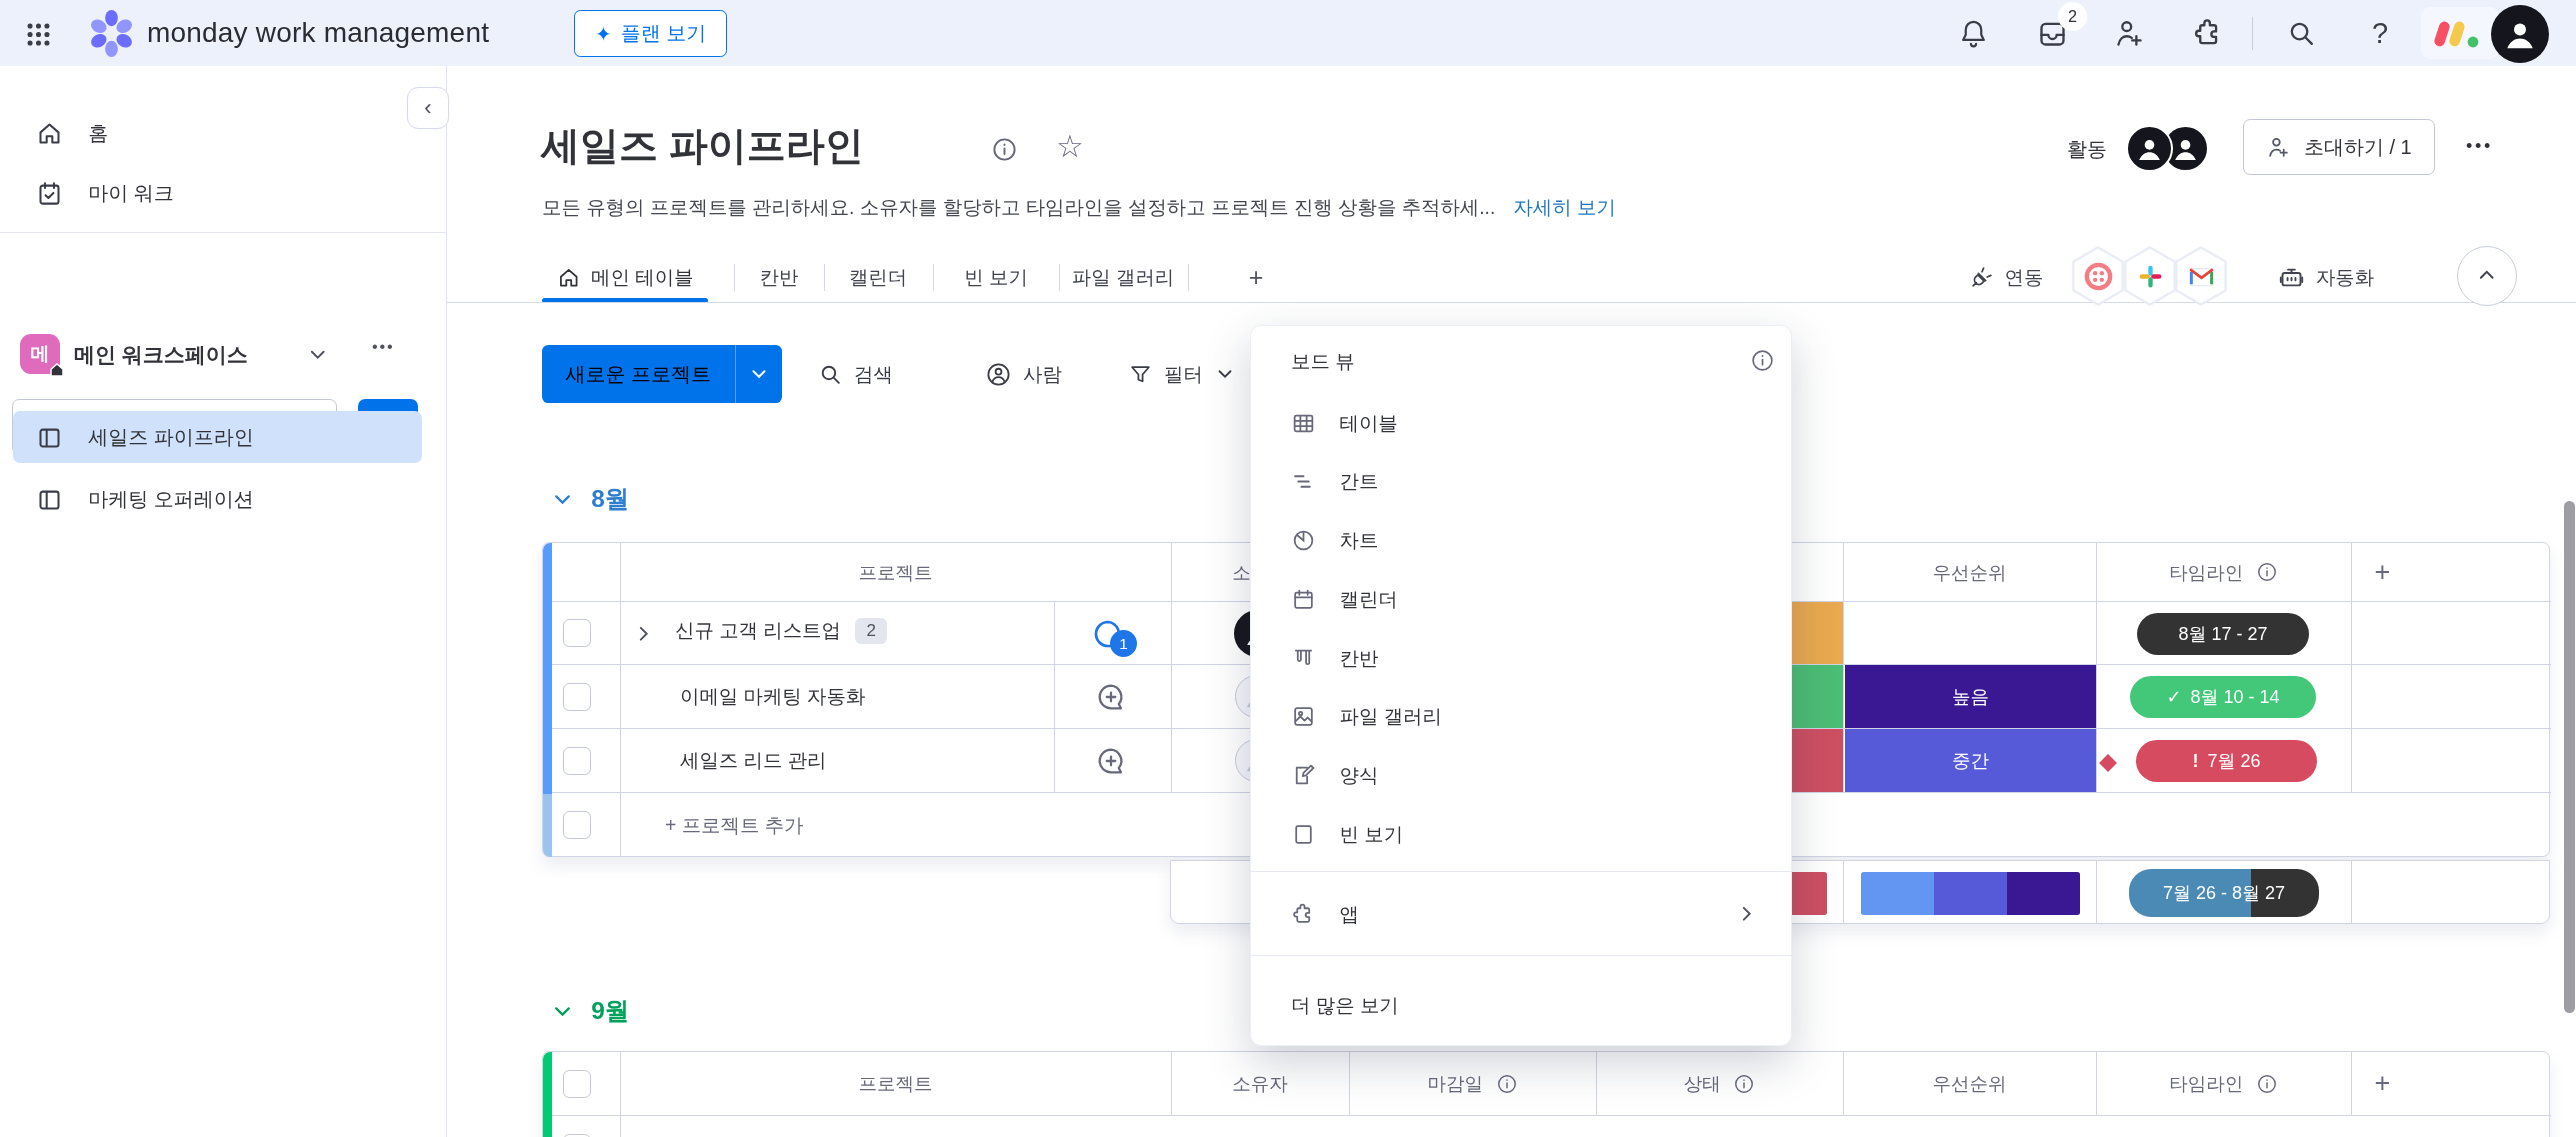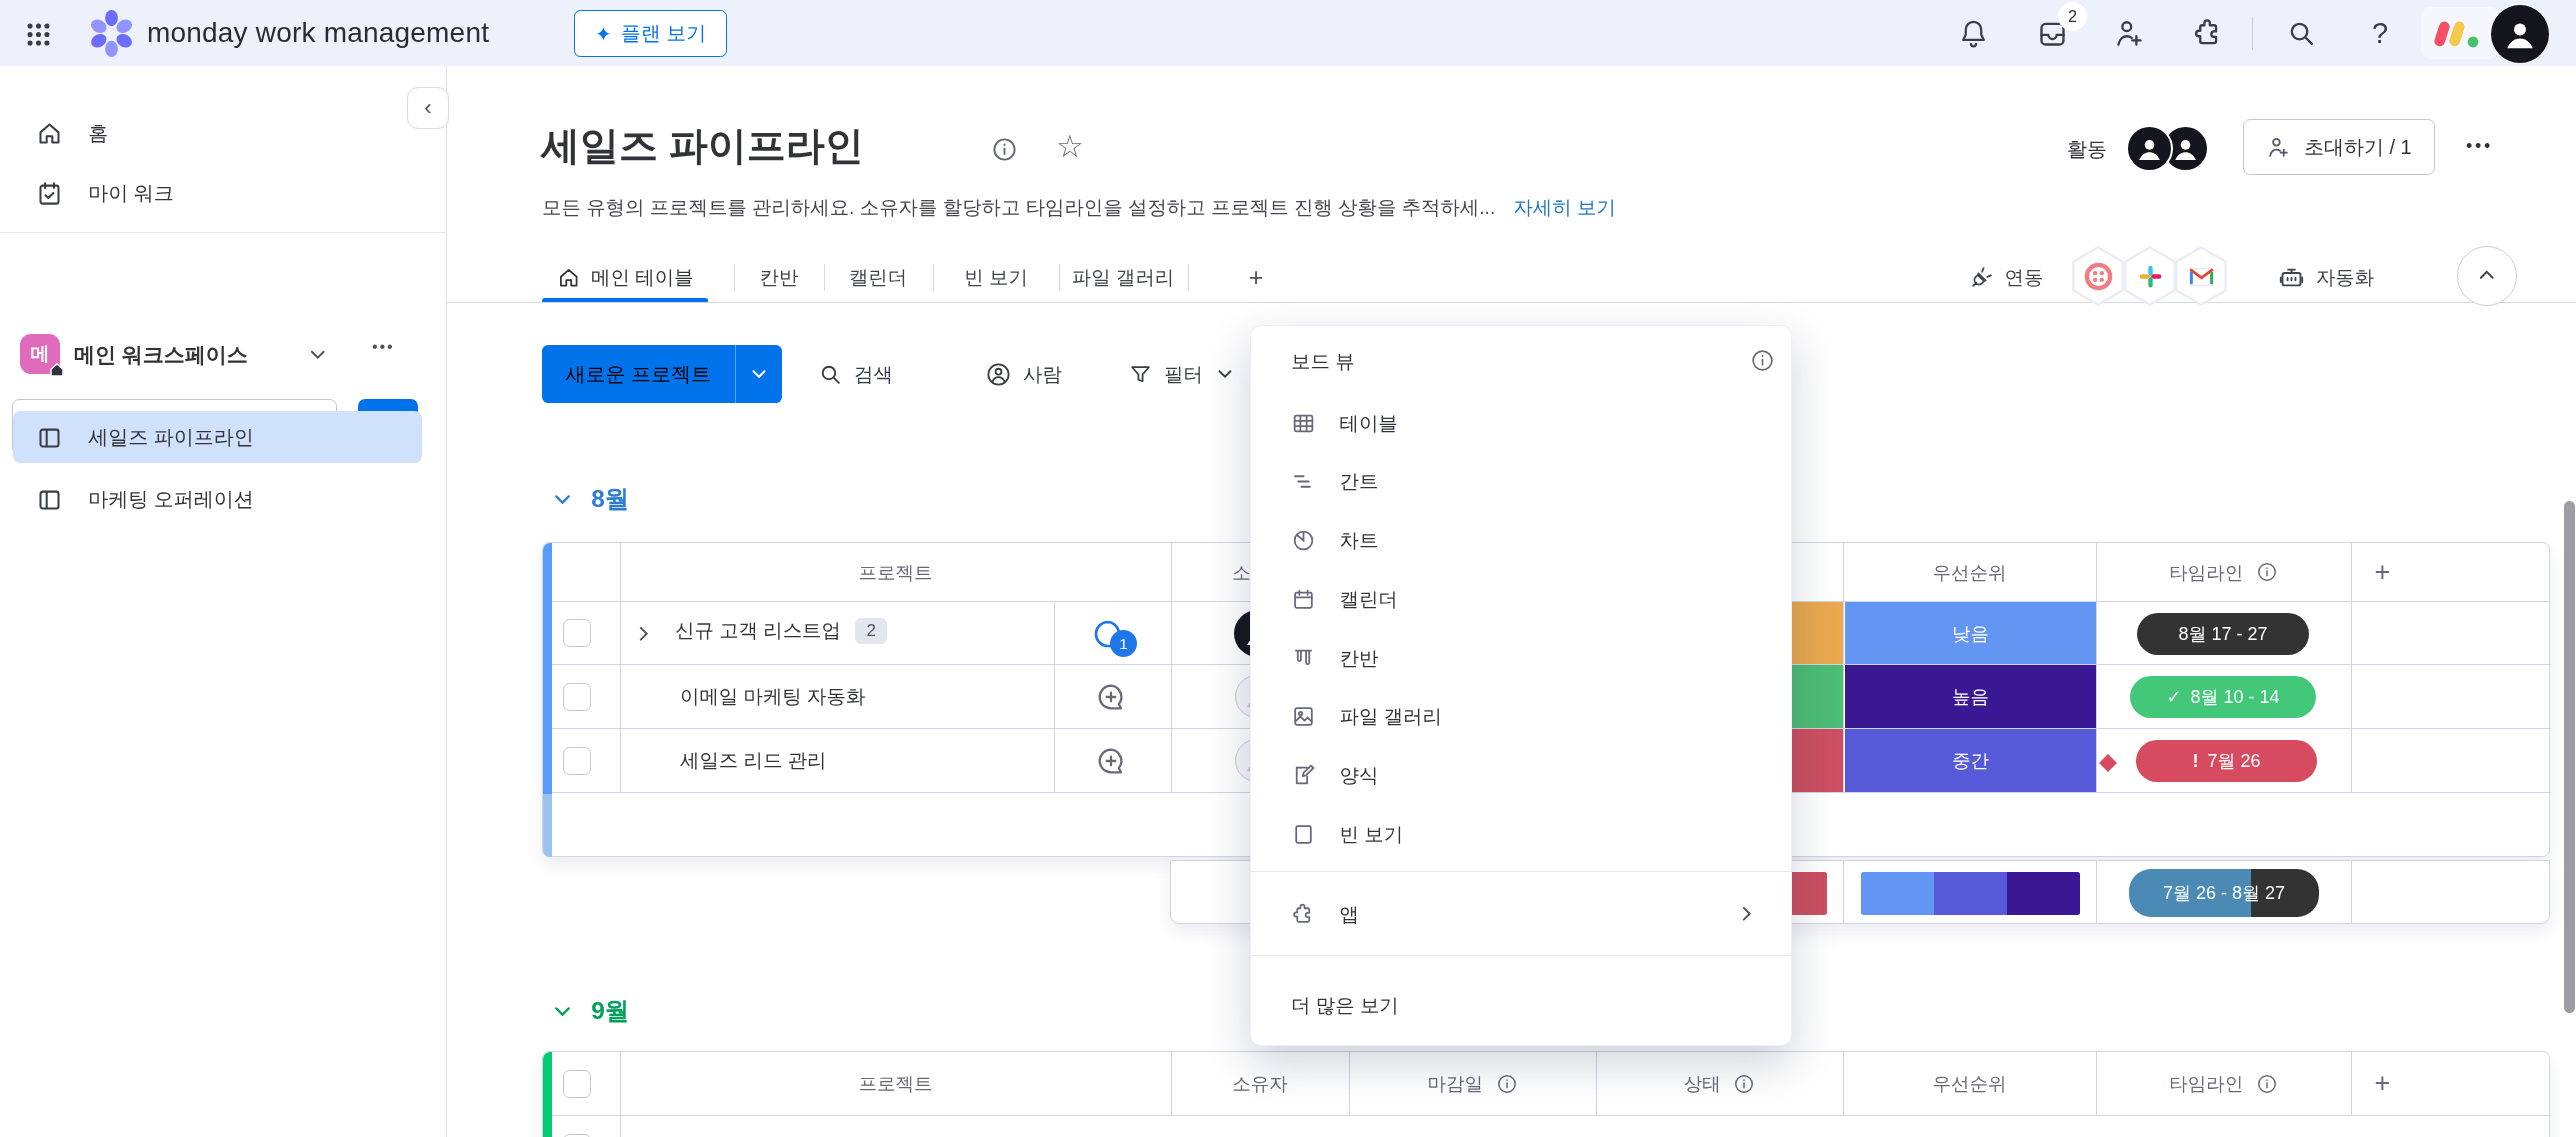--- a/index.html
+++ b/index.html
@@ -482,21 +482,20 @@
           </svg>
         <div class="abs" style="left:20px;top:14.5px;width:27px;height:27px;border-radius:50%;background:#1f76e8;color:#fff;font-size:15.4px;display:flex;align-items:center;justify-content:center;">1</div>
       </div>
       <div class="avatar abs" style="left:691px;top:8.1px;width:47px;height:47px;">
         <svg width="29" height="29" viewBox="0 0 24 24">
             <circle cx="12" cy="9" r="4" fill="#fff"></circle>
             <path d="M3.5 21.5c1.6-4.4 5.2-6.5 8.5-6.5s6.9 2.1 8.5 6.5z" fill="#fff"></path>
           </svg>
       </div>
       <div class="statuscell" style="background: rgb(233, 169, 79);"></div>
-      <div class="pri" style="background: rgb(99, 149, 242);">낮음</div>
       <div class="pill" style="left: 1594px; top: 11px; width: 172px; background: rgb(51, 51, 51);">
         <span>8월 17 - 27</span>
       </div>
     </div>
 
     <div class="tbl-row" style="top:122px;height:64px;">
       <div class="vline" style="left:77px;"></div>
         <div class="vline" style="left:511px;"></div>
       <div class="vline" style="left:628px;"></div>
         <div class="vline" style="left:806px;"></div>
@@ -555,20 +554,27 @@
       </div>
       <div class="statuscell" style="background: rgb(205, 79, 98);"></div>
       <div class="pri" style="background: rgb(86, 90, 217);">중간</div>
       <span class="abs" style="left:1556px;top:18px;font-size:23.5px;color:#d64b60;">◆</span>
       <div class="pill" style="left: 1593px; top: 11px; width: 181px; background: rgb(214, 75, 96);">
         <span style="font-weight:700;">!</span>
         <span>7월 26</span>
       </div>
     </div>
 
+    <div class="tbl-row" style="top:250px;height:64px;border-bottom:none;">
+      <div class="vline" style="left:77px;"></div>
+      <div class="checkbox" style="top:18px;border-radius:6.3px;"></div>
+      <div class="rowname" style="left:122px;top:19px;color:#676879;">
+          <span>+ 프로젝트 추가</span>
+        </div>
+    </div>
 
     <div class="leftbar" style="height:251px;background:#579bfc;border-radius:7.2px 0 0 0;"></div>
     <div class="leftbar" style="top:251px;height:63px;background:#9cc3ee;border-radius:0 0 0 7.2px;"></div>
   </div>
 
   <div class="summary">
     <div class="vline" style="left:178px;"></div>
       <div class="vline" style="left:425px;"></div>
     <div class="vline" style="left:672px;"></div>
       <div class="vline" style="left:925px;"></div>

